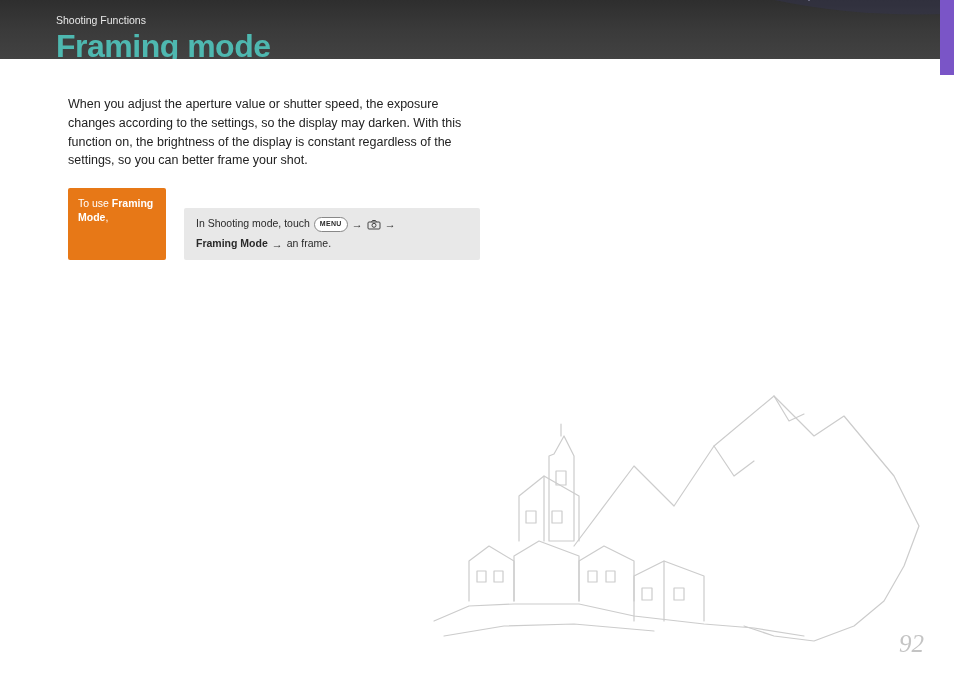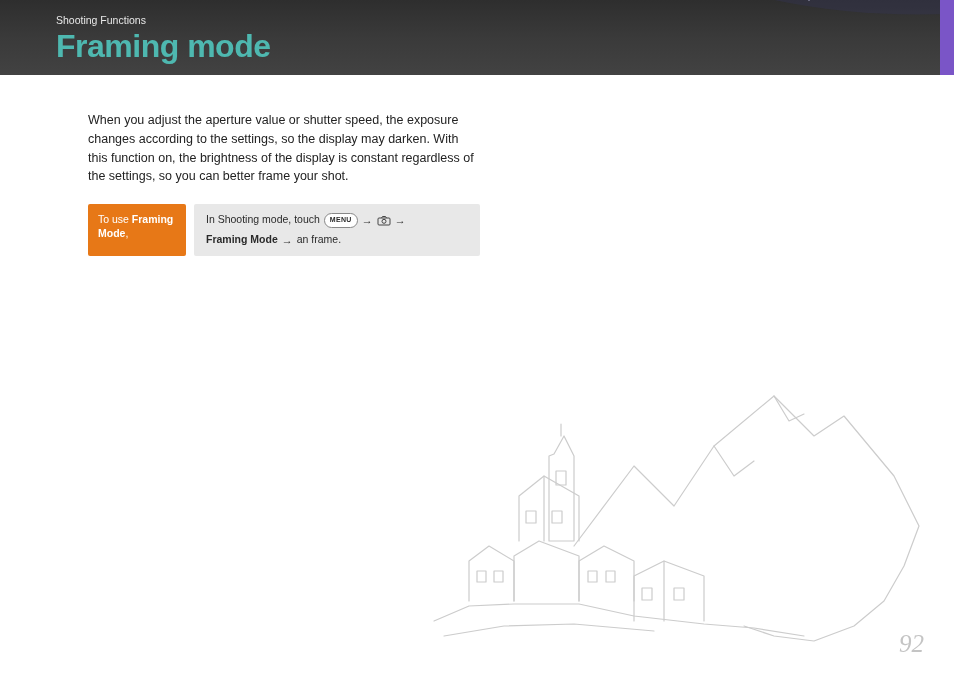--- a/index.html
+++ b/index.html
@@ -5,21 +5,21 @@
     * { margin: 0; padding: 0; box-sizing: border-box; }
     body {
       width: 954px;
       height: 676px;
       background: #fff;
       font-family: 'Segoe UI', Tahoma, Arial, sans-serif;
       position: relative;
       overflow: hidden;
     }
     .header-band {
-      height: 75px;
+      height: 59px;
       background: linear-gradient(to bottom, #2e2e2e 0%, #3a3a3a 50%, #424242 100%);
       position: relative;
       padding: 14px 0 0 56px;
       overflow: hidden;
     }
     .header-breadcrumb {
       color: #e8e8e8;
       font-size: 10.5px;
       font-weight: 400;
       margin-bottom: 2px;
@@ -39,31 +39,31 @@
     }
     .purple-tab {
       position: absolute;
       right: 0;
       top: 0;
       width: 14px;
       height: 75px;
       background: #7a55c7;
     }
     .content {
-      padding: 36px 0 0 88px;
+      padding: 36px 0 0 68px;
       width: 480px;
     }
     .intro-text {
       font-size: 12.5px;
       line-height: 1.5;
       color: #222;
     }
     .instruction-row {
       display: flex;
-      gap: 8px;
+      gap: 18px;
       margin-top: 18px;
     }
     .orange-box {
       background: #e77817;
       color: #fff;
       font-size: 10.5px;
       padding: 8px 10px;
       border-radius: 2px;
       width: 98px;
       line-height: 1.35;
@@ -74,20 +74,21 @@
       color: #2a2a2a;
       font-size: 10.5px;
       padding: 8px 12px;
       border-radius: 2px;
       flex: 1;
       line-height: 1.5;
       display: flex;
       flex-wrap: wrap;
       align-items: center;
       gap: 3px 4px;
+      margin-top: 20px;
     }
     .menu-btn {
       display: inline-flex;
       align-items: center;
       justify-content: center;
       background: #fff;
       border: 1px solid #888;
       border-radius: 8px;
       font-size: 7px;
       font-weight: 700;

